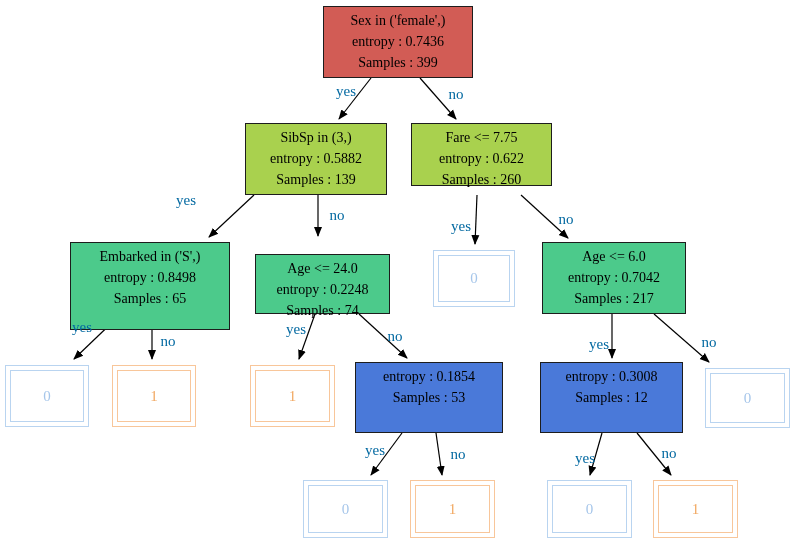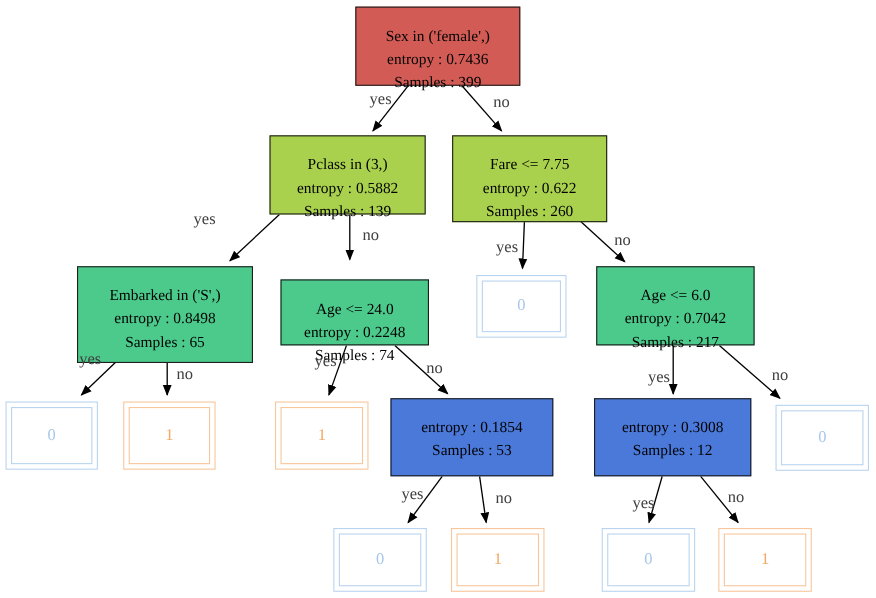--- a/index.html
+++ b/index.html
@@ -27,21 +27,21 @@
   .arrowhead { fill: var(--edge, #000); }
 
   .dnode {
     position: absolute;
     border: 1.6px solid #1d1d1d;
     box-sizing: border-box;
     text-align: center;
     color: #000;
     font-size: 14px;
     line-height: 21px;
-    padding-top: 16px;
+    padding-top: 3px;
   }
   .dnode.red        { background: var(--node-red, #d25c55); }
   .dnode.yellowgreen{ background: var(--node-yellowgreen, #a9d14e); }
   .dnode.green      { background: var(--node-green, #4cca8b); }
   .dnode.blue       { background: var(--node-blue, #4a79d9); }
 
   .leaf {
     position: absolute;
     box-sizing: border-box;
     background: #ffffff;
@@ -57,21 +57,21 @@
   }
   .leaf.blue   { border: 1px solid var(--leaf-blue-border, #b9d4f0); }
   .leaf.blue .inner   { border: 1px solid var(--leaf-blue-border, #b9d4f0); color: var(--leaf-blue-text, #a6c6ea); }
   .leaf.orange { border: 1px solid var(--leaf-orange-border, #f8c69a); }
   .leaf.orange .inner { border: 1px solid var(--leaf-orange-border, #f8c69a); color: var(--leaf-orange-text, #f2a963); }
 
   .edge-label {
     position: absolute;
     transform: translate(-50%, -50%);
     font-size: 15px;
-    color: #404040;
+    color: #0369a1;
     white-space: nowrap;
   }
 </style>
 </head>
 <body>
 
 <div class="canvas">
 
   <svg class="edges" viewBox="0 0 796 544">
     <defs>
@@ -97,26 +97,26 @@
     <line x1="637" y1="433" x2="671" y2="475" marker-end="url(#arrow)"></line>
   </svg>
 
   <div class="dnode red" style="left:323px;top:6px;width:150px;height:72px">
     <div>Sex in ('female',)</div>
     <div>entropy : 0.7436</div>
     <div>Samples : 399</div>
   </div>
 
   <div class="dnode yellowgreen" style="left:245px;top:123px;width:142px;height:72px">
-    <div>Pclass in (3,)</div>
+    <div>SibSp in (3,)</div>
     <div>entropy : 0.5882</div>
     <div>Samples : 139</div>
   </div>
 
-  <div class="dnode yellowgreen" style="left:411px;top:123px;width:141px;height:79px">
+  <div class="dnode yellowgreen" style="left:411px;top:123px;width:141px;height:63px">
     <div>Fare &lt;= 7.75</div>
     <div>entropy : 0.622</div>
     <div>Samples : 260</div>
   </div>
 
   <div class="dnode green" style="left:70px;top:242px;width:160px;height:88px">
     <div>Embarked in ('S',)</div>
     <div>entropy : 0.8498</div>
     <div>Samples : 65</div>
   </div>

